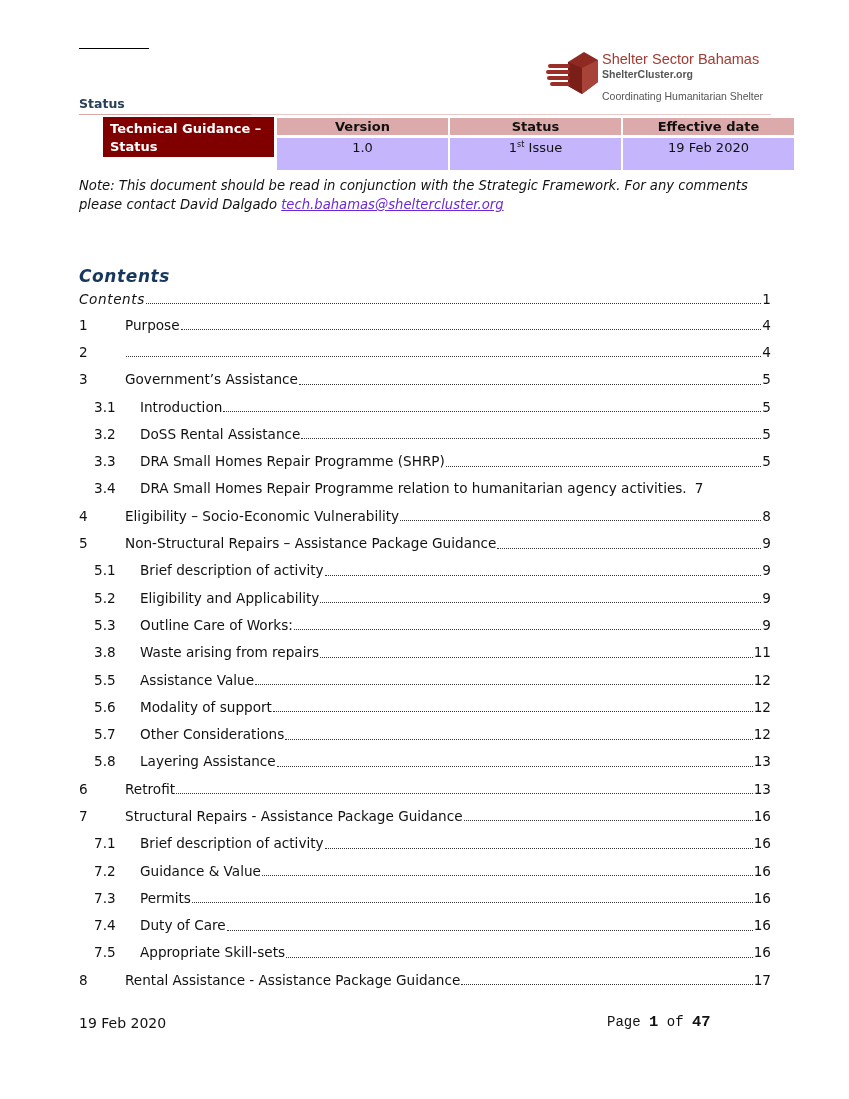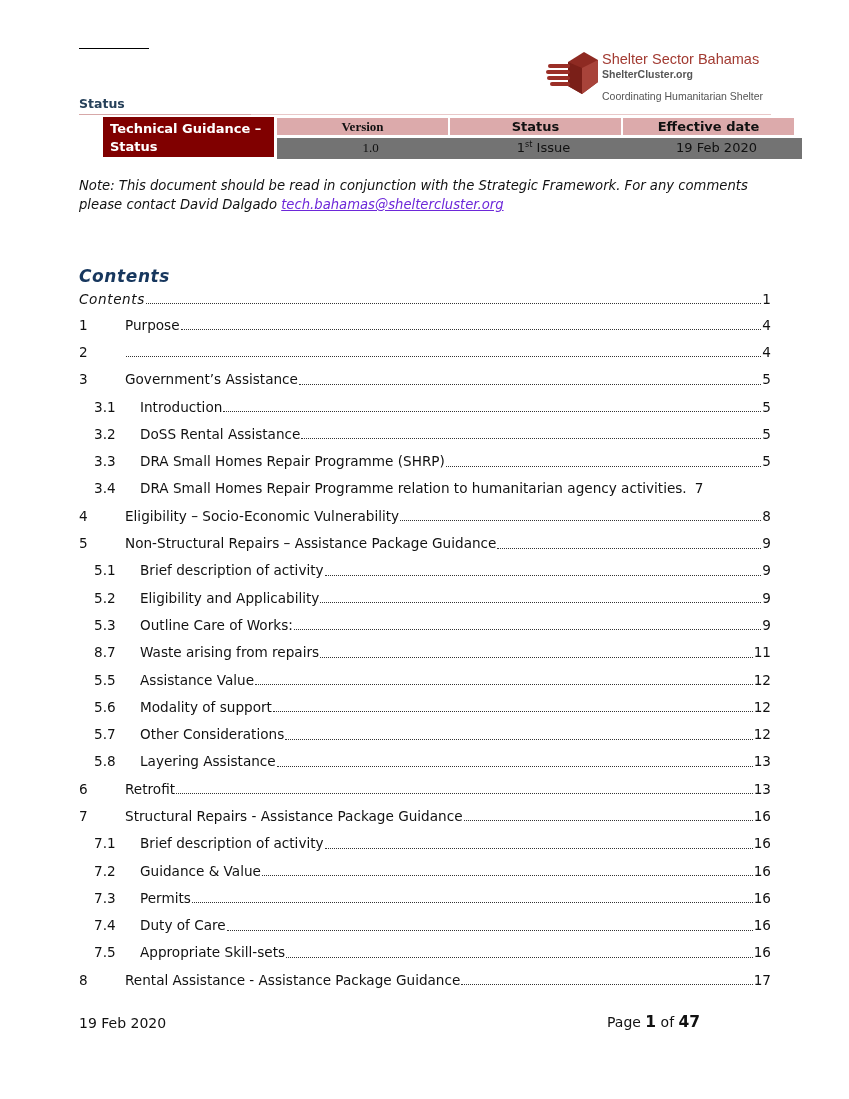--- a/index.html
+++ b/index.html
@@ -18,22 +18,22 @@
   .status-label { position: absolute; left: 79px; top: 96px; font-size: 12.5px; font-weight: bold; color: #27415a; }
   .status-rule { position: absolute; left: 79px; top: 114px; width: 692px; height: 1px; background: #e9c8c8; }
   .status-rule2 { position: absolute; left: 79px; top: 114px; width: 172px; height: 1px; background: #d7a8a8; }
 
   .status-table { position: absolute; left: 79px; top: 117px; width: 692px; height: 40px; margin-left: 24px; }
   .tg-cell { position: absolute; left: 0; top: 0; width: 171px; height: 40px; background: #800000;
              color: #fff; font-weight: bold; font-size: 13px; line-height: 18px; padding: 3px 7px; box-sizing: border-box; }
   .col { position: absolute; top: 0; width: 171px; height: 40px; }
   .col .h { position: absolute; left: 0; top: 1px; width: 100%; height: 17px; background: #dcaaab;
             text-align: center; font-weight: bold; font-size: 13px; line-height: 17px; }
-  .col .v { position: absolute; left: 0; top: 21px; width: 100%; height: 21px; background: #737373;
-            text-align: center; font-size: 13px; line-height: 19px; padding-left: 8px; }
+  .col .v { position: absolute; left: 0; top: 21px; width: 100%; height: 32px; background: #c4b5fd;
+            text-align: center; font-size: 13px; line-height: 19px; }
   .col .v sup { font-size: 8px; vertical-align: 5px; line-height: 0; }
 
   .note { position: absolute; left: 79px; top: 176px; width: 700px; font-size: 13.2px; font-style: italic; line-height: 19px; }
   .note a { color: #6d28d9; text-decoration: underline; }
 
   .contents-heading { position: absolute; left: 79px; top: 266px; font-size: 17px; font-weight: bold;
                       font-style: italic; color: #17375e; letter-spacing: 0.6px; }
 
   .toc { position: absolute; left: 79px; top: 286px; width: 692px; }
   .toc-row { position: relative; height: 27.3px; display: flex; align-items: center; font-size: 13.6px; }
@@ -42,21 +42,21 @@
   .toc-row .dots { flex: 1 1 auto; overflow: hidden; white-space: nowrap; height: 18px; margin: 0 1px;
                    border-bottom: 1.5px dotted #333; transform: translateY(-4px); }
   .toc-row .pg { flex: 0 0 auto; white-space: nowrap; }
   .toc-row.l0 .num { width: 46px; }
   .toc-row.l1 .num { width: 46px; padding-left: 15px; box-sizing: border-box; width: 61px; }
   .toc-row.first { height: 25px; }
   .toc-row.first .title { font-style: italic; letter-spacing: 0.6px; }
   .toc-row.nodots .dots { border-bottom: none; flex: 0 0 6px; }
 
   .footer-date { position: absolute; left: 79px; top: 1015px; font-size: 14px; }
-  .footer-page { position: absolute; left: 607px; top: 1013px; font-size: 14px; }
+  .footer-page { position: absolute; left: 607px; top: 1013px; font-size: 14px; font-family: Liberation Mono, monospace; }
   .footer-page b { font-size: 15.5px; }
 </style>
 </head>
 <body>
 
 <div class="hdr-rule"></div>
 
 <div class="logo">
   <svg width="52" height="42" viewBox="0 0 52 42">
     <polygon points="22,10 38,0 52,8 52,30 36,42 22,34" fill="#8e2a22"></polygon>
@@ -71,21 +71,21 @@
   <div class="t2">ShelterCluster.org</div>
   <div class="t3">Coordinating Humanitarian Shelter</div>
 </div>
 
 <div class="status-label">Status</div>
 <div class="status-rule"></div>
 <div class="status-rule2"></div>
 
 <div class="status-table">
   <div class="tg-cell">Technical Guidance – Status</div>
-  <div class="col" style="left:174px;font-family:Liberation Serif, serif;">
+  <div class="col" style="left:174px;">
     <div class="h">Version</div>
     <div class="v">1.0</div>
   </div>
   <div class="col" style="left:347px;">
     <div class="h">Status</div>
     <div class="v"><span>1</span><sup>st</sup><span> Issue</span></div>
   </div>
   <div class="col" style="left:520px;">
     <div class="h">Effective date</div>
     <div class="v">19 Feb 2020</div>
@@ -167,21 +167,21 @@
       <span class="dots"></span>
       <span class="pg">9</span>
     </div>
     <div class="toc-row l1">
       <span class="num">5.3</span>
       <span class="title">Outline Care of Works:</span>
       <span class="dots"></span>
       <span class="pg">9</span>
     </div>
     <div class="toc-row l1">
-      <span class="num">8.7</span>
+      <span class="num">3.8</span>
       <span class="title">Waste arising from repairs</span>
       <span class="dots"></span>
       <span class="pg">11</span>
     </div>
     <div class="toc-row l1">
       <span class="num">5.5</span>
       <span class="title">Assistance Value</span>
       <span class="dots"></span>
       <span class="pg">12</span>
     </div>

